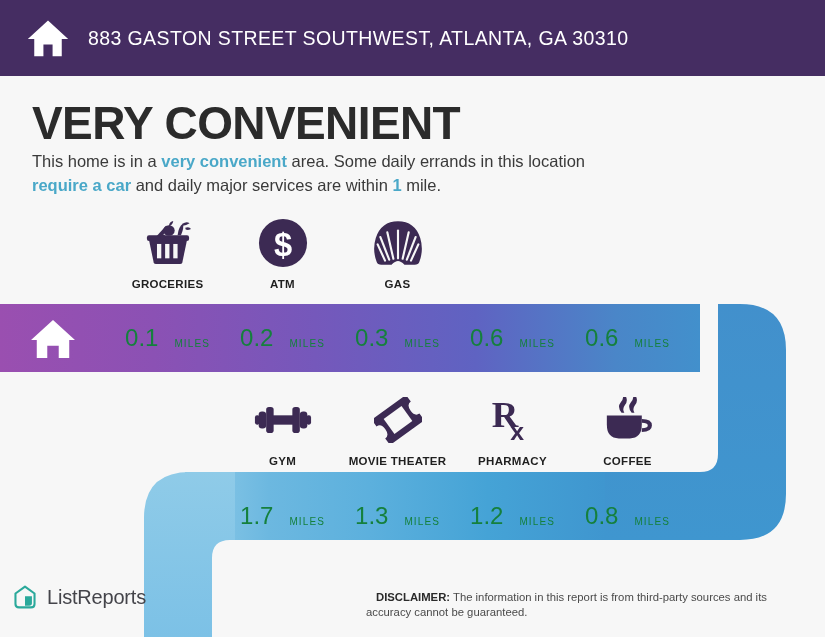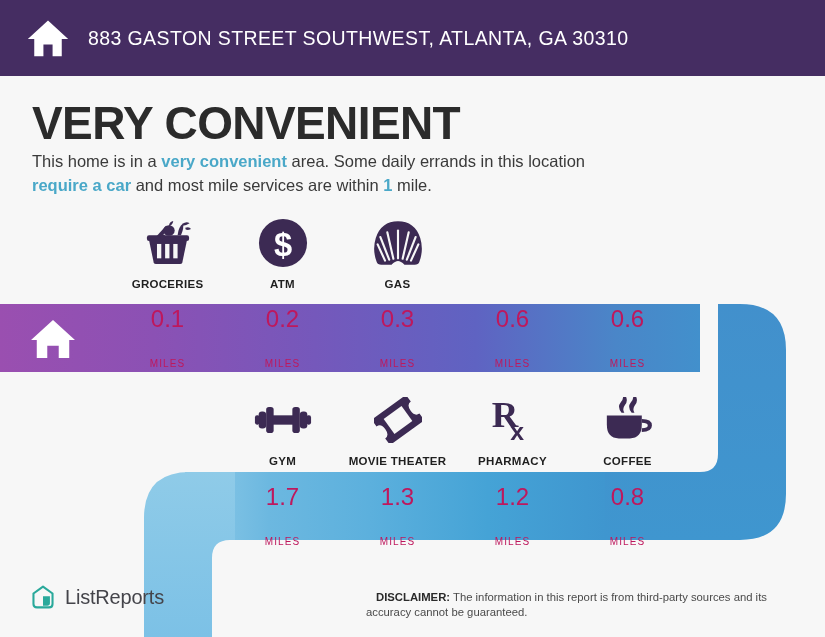--- a/index.html
+++ b/index.html
@@ -129,24 +129,24 @@
     z-index: 3;
     pointer-events: none;
   }
   .dist-row-1 { left: 110px; top: 306px; }
   .dist-row-2 { left: 225px; top: 484px; }
 
   .dist-cell {
     width: 115px;
     height: 64px;
     display: flex;
-    flex-direction: column;
+    flex-direction: row;
     align-items: center;
     justify-content: center;
-    color: #be185d;
+    color: #15803d;
     gap: 16px;
   }
   .dist-value {
     font-size: 24px;
     font-weight: 400;
     line-height: 1;
   }
   .dist-unit {
     margin-top: 11px;
     font-size: 10px;
@@ -158,21 +158,21 @@
   .ribbon-home {
     position: absolute;
     left: 30px; top: 318px;
     width: 46px; height: 42px;
     z-index: 3;
   }
 
   
   .brand {
     position: absolute;
-    left: 30px; top: 584px;
+    left: 12px; top: 584px;
     display: flex;
     align-items: center;
     z-index: 4;
   }
   .brand-name {
     margin-left: 9px;
     font-size: 20px;
     color: #44444a;
     letter-spacing: -0.2px;
   }
@@ -234,21 +234,21 @@
     <svg class="header-home-icon" viewBox="0 0 48 48">
       <path fill="#ffffff" d="M24 5 L46 25 L39 25 L39 44 L29 44 L29 31 L19 31 L19 44 L9 44 L9 25 L2 25 Z"></path>
     </svg>
     <div class="header-address">883 GASTON STREET SOUTHWEST, ATLANTA, GA 30310</div>
   </div>
 
 
   <h1 class="headline">VERY CONVENIENT</h1>
 
   <p class="subcopy">
-    <span>This home is in a </span><span class="hl">very convenient</span><span> area. Some daily errands in this location </span><span class="hl">require a car</span><span> and most mile services are within </span><span class="hl">1</span><span> mile.</span>
+    <span>This home is in a </span><span class="hl">very convenient</span><span> area. Some daily errands in this location </span><span class="hl">require a car</span><span> and daily major services are within </span><span class="hl">1</span><span> mile.</span>
   </p>
 
   <div class="icon-row icon-row-1">
     <div class="icon-cell">
       <div class="icon-glyph">
         <svg viewBox="0 0 52 48" width="50" height="46">
           <g fill="#3c2a53">
             <path d="M6 20 L46 20 L41 44 Q40.5 46 38.5 46 L13.5 46 Q11.5 46 11 44 Z"></path>
             <rect x="4" y="16" width="44" height="6" rx="2.2"></rect>
             <path d="M14 17 L24 6 L27 8.5 L18.5 18 Z"></path>

